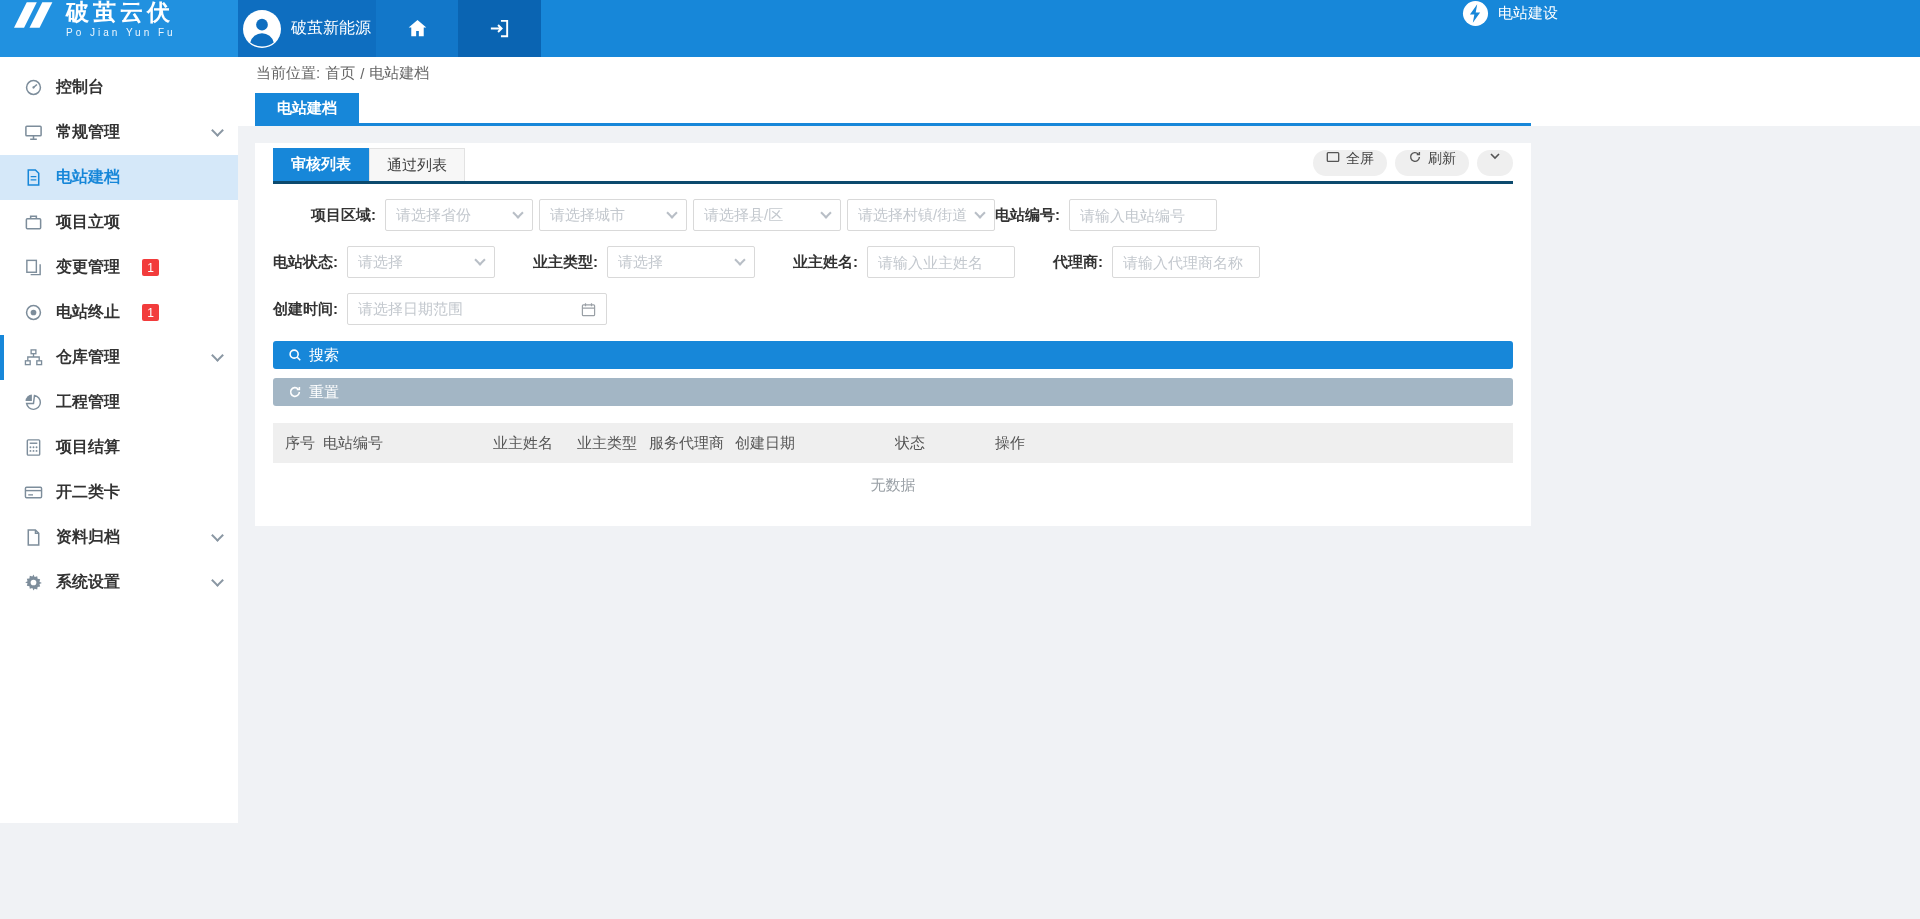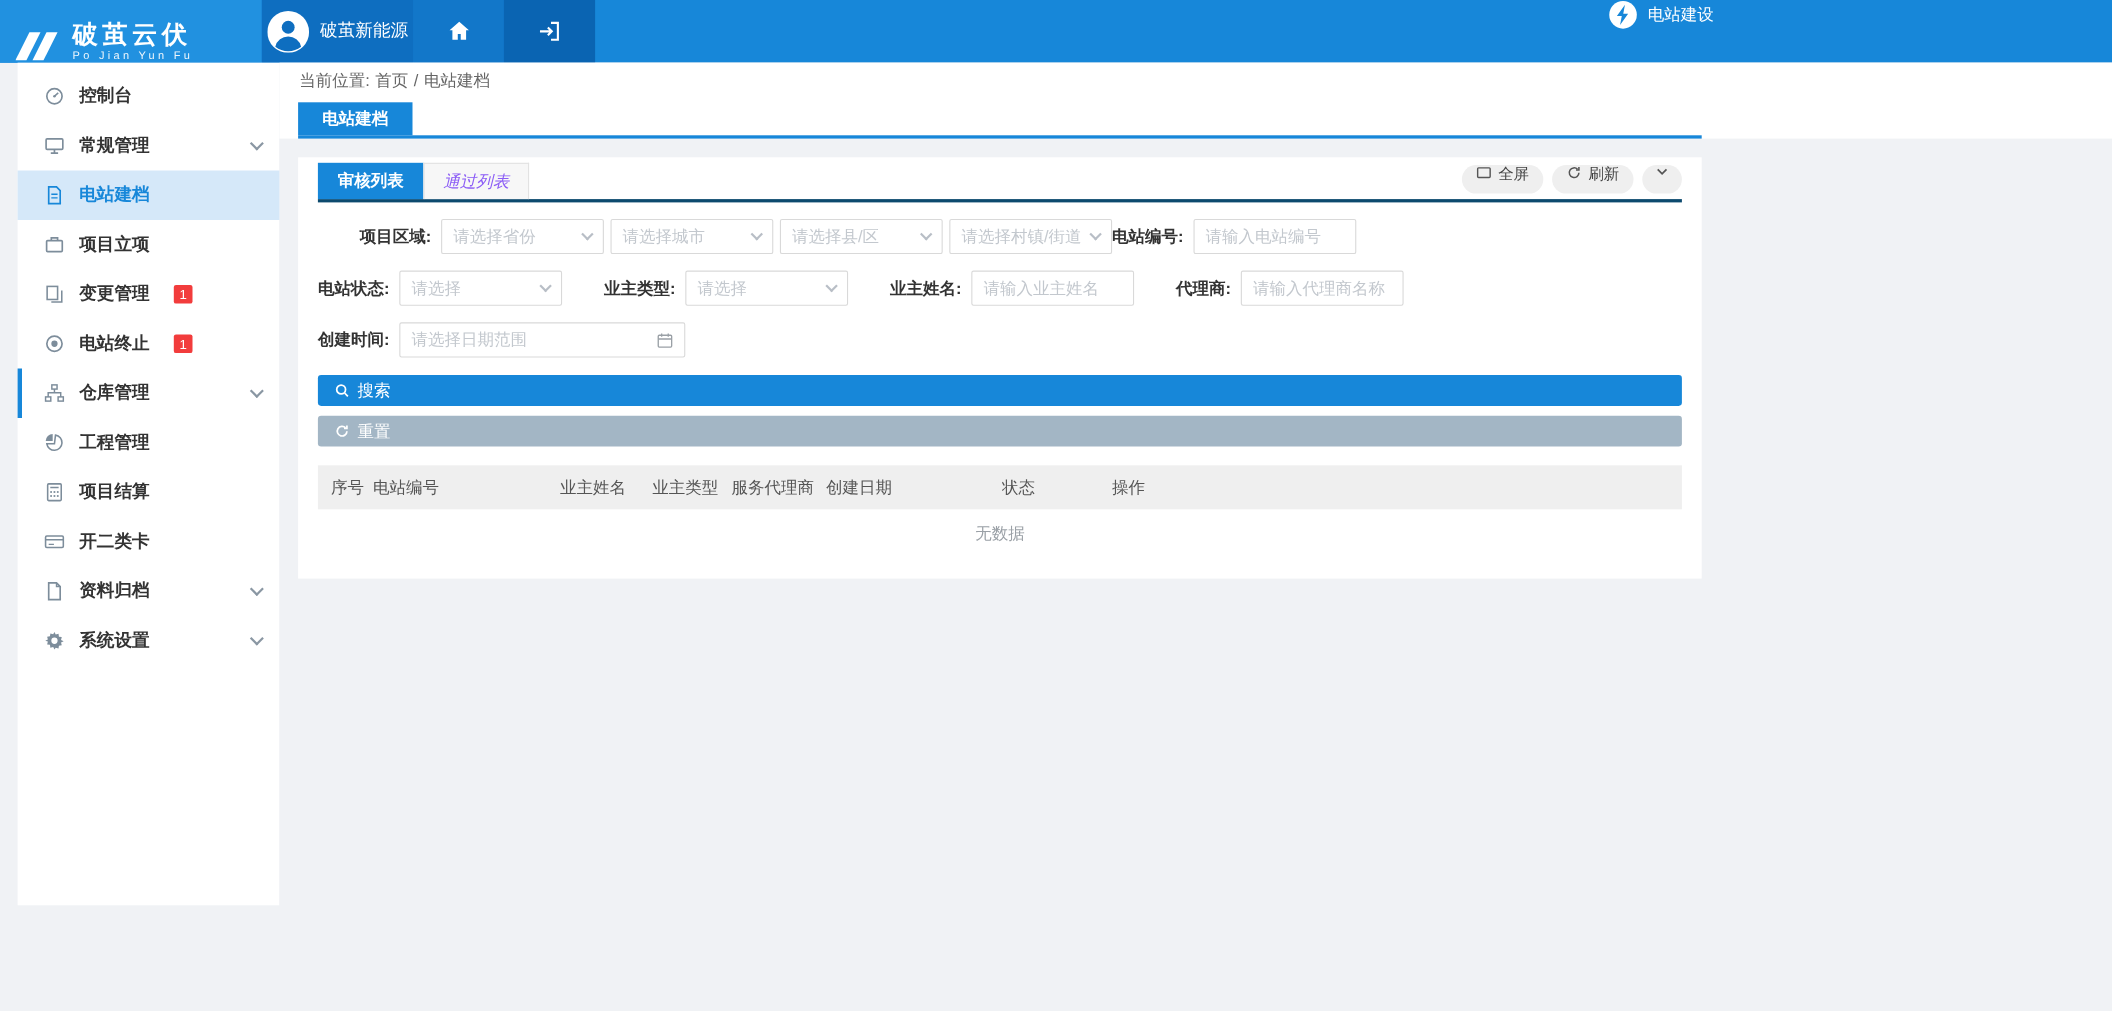--- a/index.html
+++ b/index.html
@@ -1,32 +1,32 @@
 <!DOCTYPE html>
 <html><head>
 <meta charset="utf-8">
 <style>
   *{margin:0;padding:0;box-sizing:border-box;}
   html,body{width:1920px;height:919px;font-family:"Liberation Sans","DejaVu Sans",sans-serif;background:#f0f2f5;overflow:hidden;}
 
   
   .header{height:57px;display:flex;background:#1787d9;color:#fff;align-items:stretch;}
-  .logo-area{width:238px;background:#2191e0;display:flex;align-items:flex-end;padding-left:14px;gap:10px;flex-shrink:0;}
+  .logo-area{width:238px;background:#2191e0;display:flex;align-items:flex-start;padding-left:14px;gap:10px;flex-shrink:0;}
   .logo-text .cn{font-size:23px;font-weight:bold;letter-spacing:4px;line-height:1.1;}
   .logo-text .en{font-size:10px;letter-spacing:3px;opacity:.92;margin-top:2px;}
   .hnav{display:flex;}
   .hnav-item{display:flex;align-items:center;justify-content:center;cursor:pointer;}
   .hnav-item.user{background:#0e6ec0;gap:10px;width:138px;font-size:16px;}
   .hnav-item.home{background:#1277c9;width:82px;}
   .hnav-item.exit{background:#0a64b2;width:83px;}
   .header-right{margin-left:auto;display:flex;align-items:center;gap:36px;margin-right:362px;flex-direction:column;}
   .hr-item{display:flex;align-items:center;gap:9px;font-size:15px;cursor:pointer;white-space:nowrap;}
 
   
-  .layout{display:flex;height:766px;padding-left:16px;}
+  .layout{display:flex;height:766px;}
   .sidebar{width:238px;background:#fff;padding-top:8px;flex-shrink:0;}
   .side-item{height:45px;display:flex;align-items:center;padding:0 16px 0 24px;color:#333;font-size:16px;font-weight:600;position:relative;cursor:pointer;}
   .side-item .sicon{width:19px;height:19px;margin-right:13px;color:#7d8d9b;display:flex;align-items:center;justify-content:center;flex-shrink:0;}
   .side-item.active{background:#d5e8f9;color:#1787d9;}
   .side-item.active .sicon{color:#1787d9;}
   .side-item.bar::before{content:"";position:absolute;left:0;top:0;width:4px;height:100%;background:#1787d9;}
   .badge{margin-left:22px;background:#f23c3c;color:#fff;font-size:12px;font-weight:400;min-width:17px;height:17px;border-radius:2px;display:flex;align-items:center;justify-content:center;padding:0 3px;}
   .chev{margin-left:auto;width:9px;height:9px;border-right:2px solid #8a97a3;border-bottom:2px solid #8a97a3;transform:rotate(45deg);margin-top:-4px;}
 
   
@@ -36,21 +36,21 @@
   .tabband{background:#fff;padding-left:17px;}
   .tabband-inner{width:1276px;border-bottom:3px solid #1787d9;display:flex;padding-top:3px;}
   .page-tab{background:#1787d9;color:#fff;font-size:15px;font-weight:600;height:30px;display:flex;align-items:center;padding:0 22px;cursor:pointer;}
   .content{flex:1;padding:17px 0 0 17px;}
   .card{width:1276px;background:#fff;padding:5px 18px 18px 18px;}
 
   
   .card-head{display:flex;align-items:flex-end;border-bottom:3px solid #0c4a6e;}
   .ctab{width:96px;height:33px;display:flex;align-items:center;justify-content:center;font-size:15px;cursor:pointer;}
   .ctab.active{background:#1787d9;color:#fff;font-weight:600;}
-  .ctab.inactive{background:#f7f7f7;color:#8b5cf6;border:1px solid #e2e2e2;border-bottom:none;font-style:italic;}
+  .ctab.inactive{background:#f7f7f7;color:#404040;border:1px solid #e2e2e2;border-bottom:none;}
   .toolbar{margin-left:auto;display:flex;gap:8px;align-items:center;margin-bottom:5px;}
   .tool-btn{height:26px;background:#efefef;border-radius:13px;display:flex;align-items:flex-start;gap:6px;padding:0 13px;font-size:14px;color:#444;cursor:pointer;border:none;}
   .tool-btn.round{padding:0 12px;}
 
   
   .frow{display:flex;align-items:center;margin-top:15px;}
   .fgroup{display:flex;align-items:center;}
   .fgroup.gap{margin-left:38px;}
   .flabel{font-size:15px;color:#333;font-weight:600;margin-right:9px;white-space:nowrap;}
   .finput{width:148px;height:32px;border:1px solid #d9d9d9;border-radius:2px;padding:0 10px;font-size:15px;color:#333;outline:none;font-family:inherit;}

